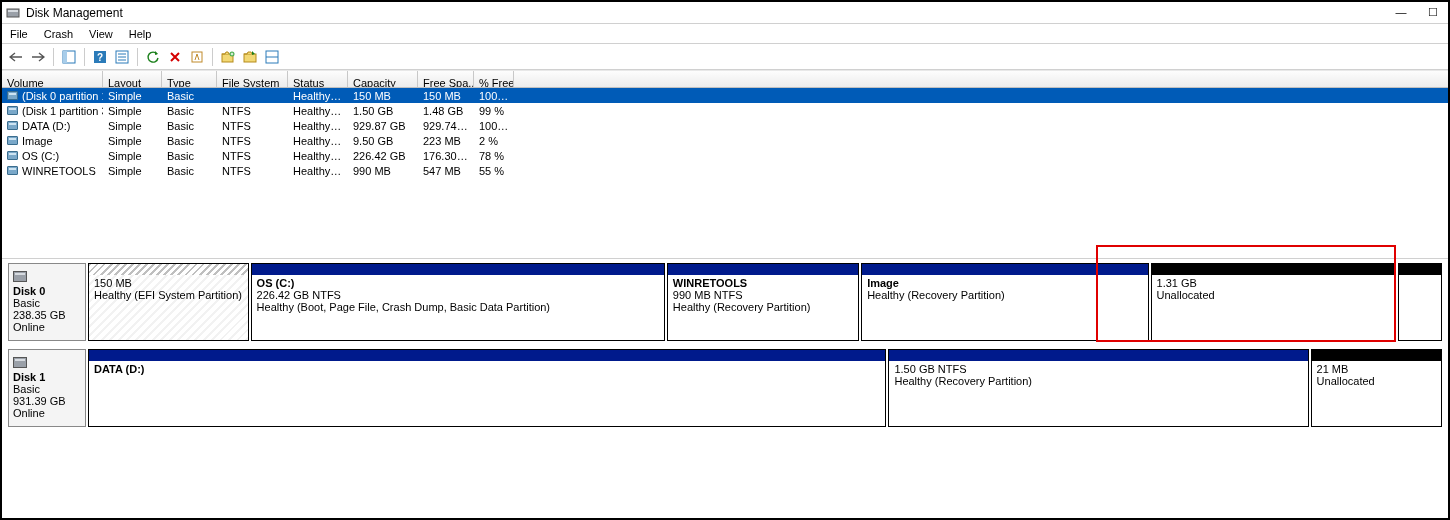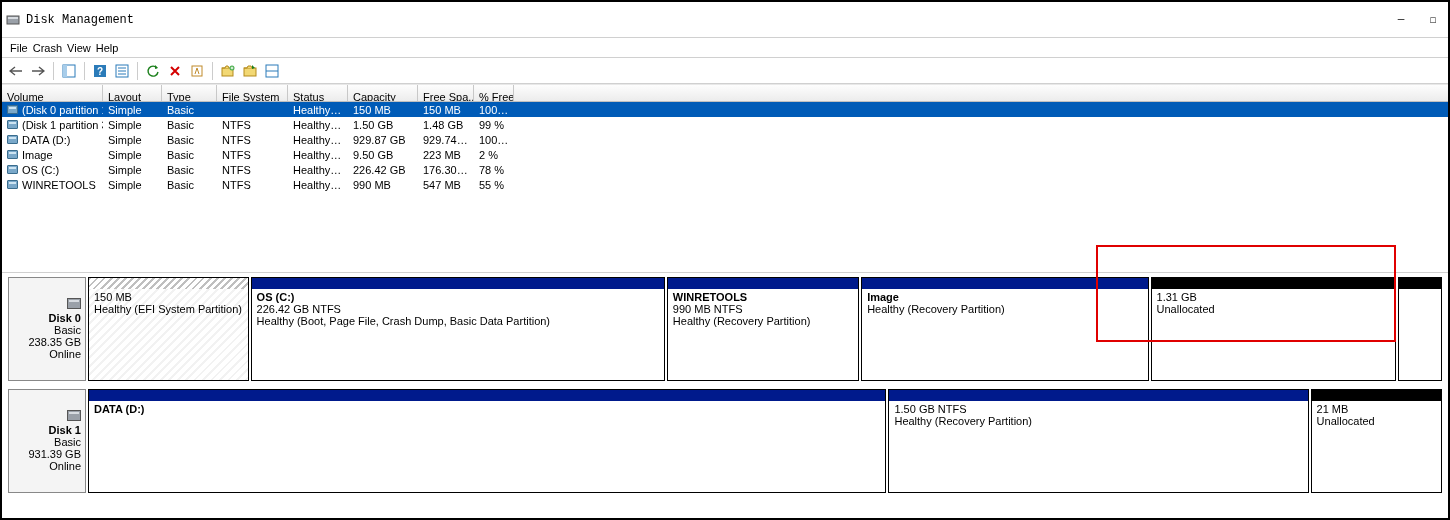--- a/index.html
+++ b/index.html
@@ -1,46 +1,46 @@
 <!DOCTYPE html>
 <html><head>
 <meta charset="utf-8">
 <style>
   * { box-sizing: border-box; }
   html, body { margin:0; padding:0; font-family: "Segoe UI", Tahoma, sans-serif; font-size:11px; color:#000; background:#fff; }
   .window { border:2px solid #000; width:1450px; height:520px; position:relative; display:flex; flex-direction:column; overflow:hidden; }
   
-  .titlebar { height:36px; display:flex; align-items:center; padding:0 4px; border-bottom:1px solid #d0d0d0;font-family:Liberation Mono, monospace; }
+  .titlebar { height:22px; display:flex; align-items:center; padding:0 4px; border-bottom:1px solid #d0d0d0; }
   .titlebar .appicon { width:14px; height:14px; margin-right:6px; display:flex; align-items:center; justify-content:center; }
   .titlebar .title { flex:1; font-size:12px; }
   .winctrls { display:flex; gap:18px; margin-right:4px; }
   .winctrls span { width:14px; text-align:center; cursor:default; }
   
-  .menubar { height:20px; display:flex; align-items:center; gap:5px; padding:0 8px; border-bottom:1px solid #d0d0d0; }
+  .menubar { height:20px; display:flex; align-items:center; gap:16px; padding:0 8px; border-bottom:1px solid #d0d0d0; }
   .menubar span { cursor:default; }
   
   .toolbar { height:26px; display:flex; align-items:center; gap:2px; padding:0 4px; border-bottom:1px solid #d0d0d0; }
   .tbtn { width:20px; height:20px; display:flex; align-items:center; justify-content:center; border:1px solid transparent; }
   .tsep { width:1px; height:18px; background:#ccc; margin:0 3px; }
   
   .vtable { border-bottom:1px solid #d0d0d0; }
   .vhead { display:flex; background:#fff; border-top:1px solid #e8e8e8; border-bottom:1px solid #c0c0c0; height:18px; }
   .vhead .col { border-right:1px solid #c8c8c8; padding:6px 5px; white-space:nowrap; overflow:hidden; cursor:default; background:linear-gradient(#fdfdfd,#ececec); }
   .vbody { height:170px; overflow:auto; }
   .vrow { display:flex; height:15px; align-items:center; white-space:nowrap; }
   .vrow .col { padding:0 5px; overflow:hidden; text-overflow:ellipsis; }
   .vrow .iconcell { display:flex; align-items:center; gap:4px; }
   .vrow.selected { background:#005bb7; color:#fff; }
   .c0{width:101px}.c1{width:59px}.c2{width:55px}.c3{width:71px}.c4{width:60px}.c5{width:70px}.c6{width:56px}.c7{width:40px}
   .volicon { width:11px; height:9px; background:#7aa8c9; border:1px solid #3a6d8e; border-radius:1px; position:relative; flex:none; }
   .volicon::before { content:''; position:absolute; top:1px; left:1px; right:1px; height:2px; background:#cde4f2; }
   
   .diskarea { flex:1; overflow:auto; }
   .diskrow { display:flex; padding:4px 6px 4px 6px; }
-  .dhead { width:78px; padding:20px 4px; border:1px solid #888; background:#f4f4f4; display:flex; flex-direction:column; gap:0; margin-right:2px;align-items:flex-end; }
+  .dhead { width:78px; padding:7px 4px; border:1px solid #888; background:#f4f4f4; display:flex; flex-direction:column; gap:0; margin-right:2px; }
   .dhead .dicon { width:14px; height:11px; background:#9aa0a8; border:1px solid #555; margin-bottom:3px; position:relative; }
   .dhead .dicon::before { content:''; position:absolute; top:1px; left:1px; right:1px; height:2px; background:#d7dbe0; }
   .dhead b { font-weight:bold; }
   .partitions { flex:1; display:flex; gap:2px; }
   .part { border:1px solid #000; display:flex; flex-direction:column; min-width:0; background:#fff; }
   .part .bar { height:11px; background:#001a8c; }
   .part.unalloc .bar { background:#000; }
   .part.hatched .bar { background: repeating-linear-gradient(135deg,#bfbfbf 0,#bfbfbf 2px,#fff 2px,#fff 5px); }
   .part.hatched .body { background: repeating-linear-gradient(135deg,#f2f2f2 0,#f2f2f2 2px,#fff 2px,#fff 6px); }
   .part .body { flex:1; padding:2px 5px; line-height:12px; overflow:hidden; }

